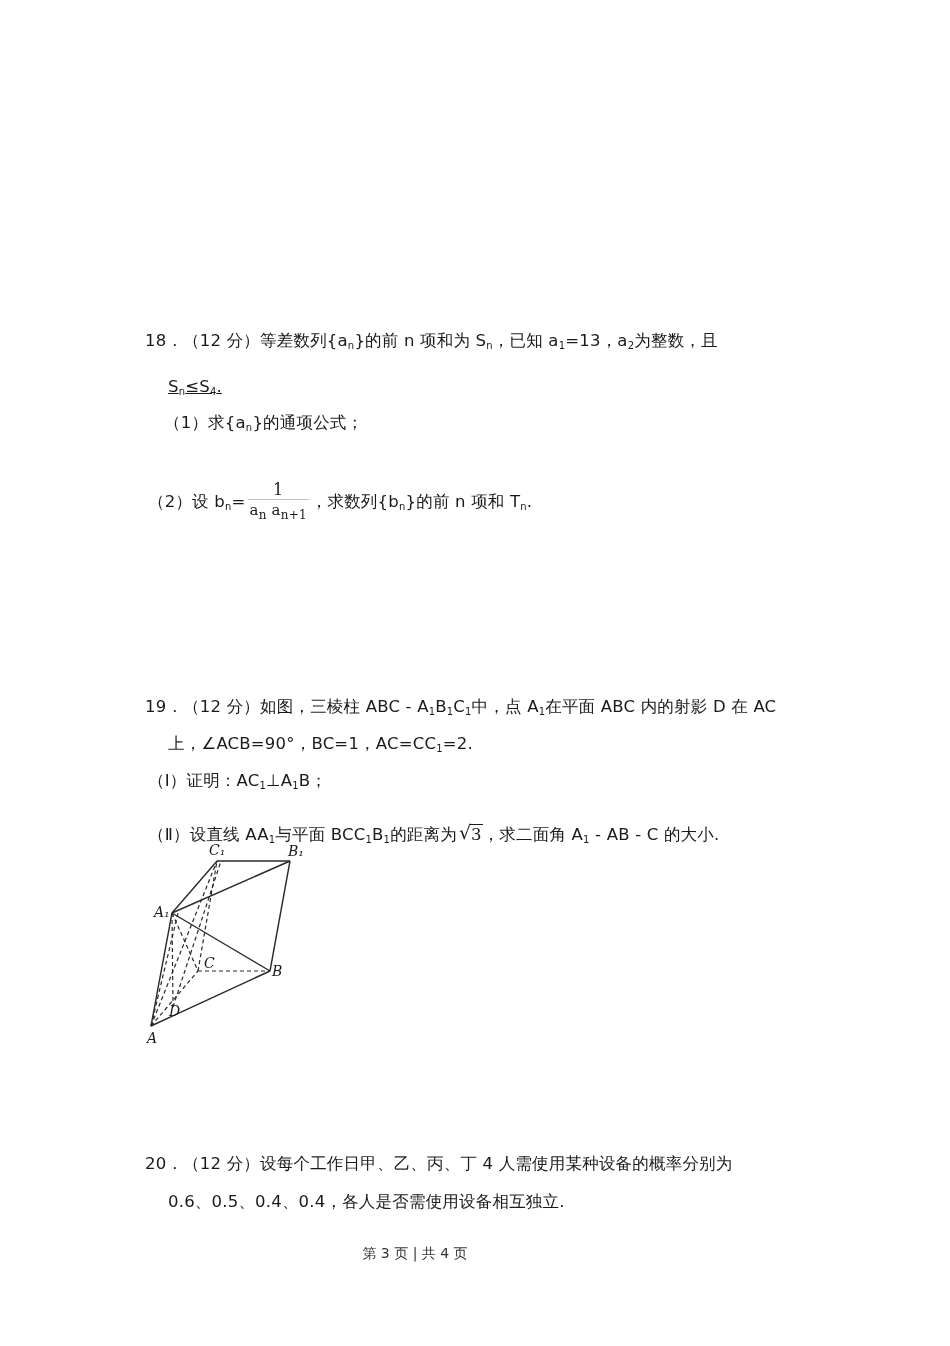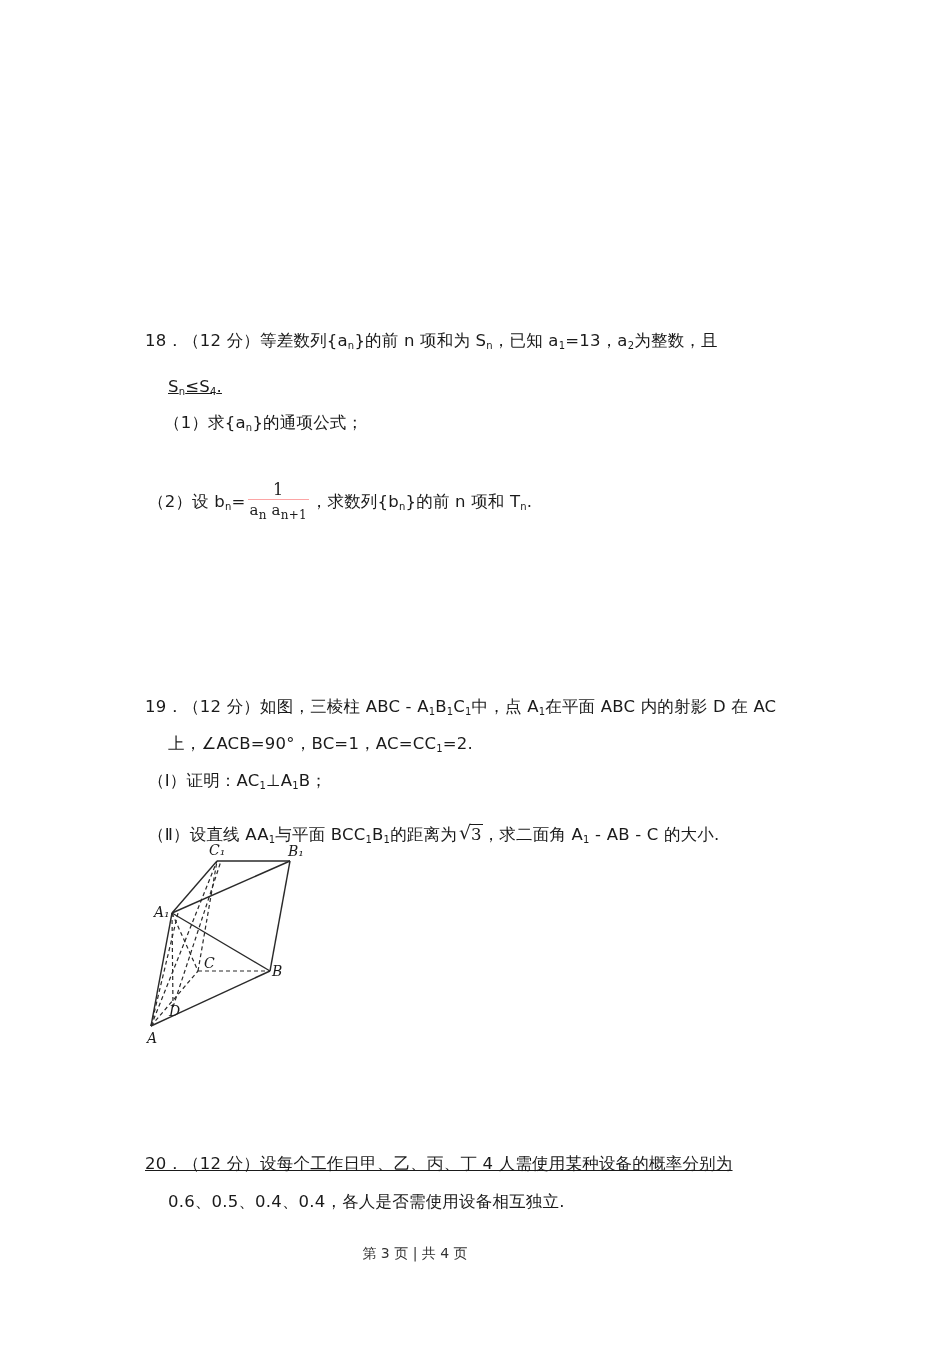--- a/index.html
+++ b/index.html
@@ -73,21 +73,21 @@
       <text x="288" y="856">B₁</text>
       <text x="154" y="917">A₁</text>
       <text x="204" y="968">C</text>
       <text x="272" y="976">B</text>
       <text x="169" y="1016">D</text>
       <text x="147" y="1043">A</text>
     </g>
   </svg>
 </div>
 
-<div class="line" style="left:145px; top:1153px;text-decoration:underline;">
+<div class="line" style="left:145px; top:1153px;">
   <span>20．（12 分）设每个工作日甲、乙、丙、丁 4 人需使用某种设备的概率分别为</span>
 </div>
 <div class="line" style="left:168px; top:1191px;">
   <span>0.6、0.5、0.4、0.4，各人是否需使用设备相互独立.</span>
 </div>
 
 <div class="footer">
   <span>第 3 页 | 共 4 页</span>
 </div>
 

